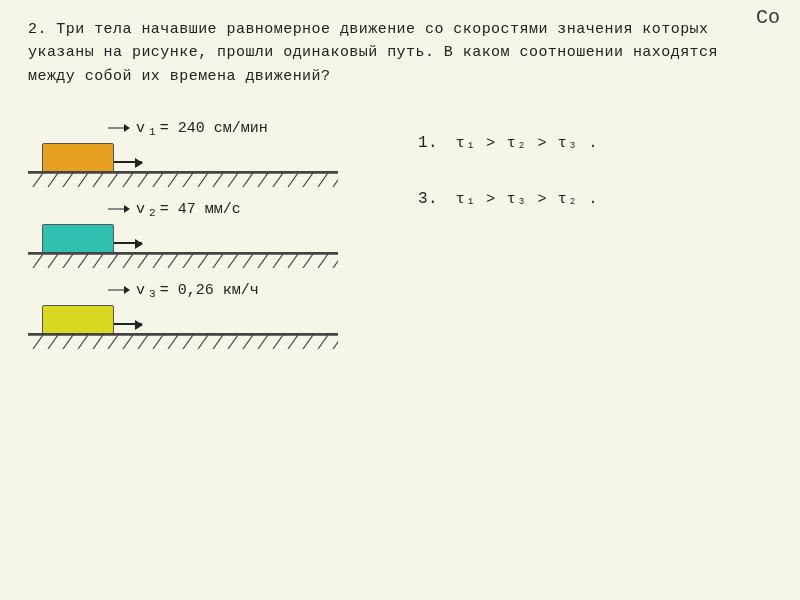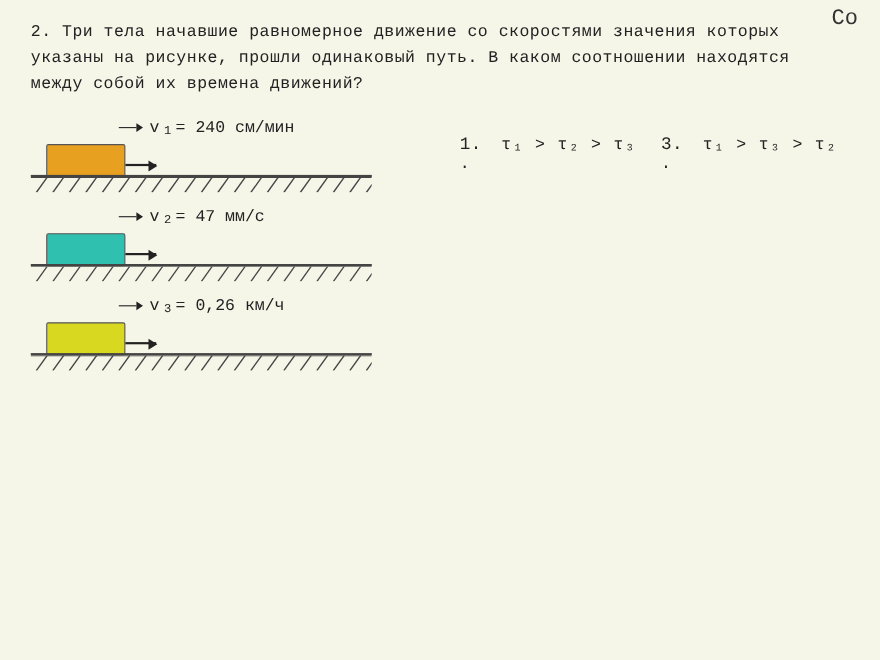--- a/index.html
+++ b/index.html
@@ -19,21 +19,21 @@
       width: 800px;
       height: 600px;
       padding: 18px 28px 10px 28px;
       position: relative;
     }
 
     .question-text {
       font-size: 15px;
       line-height: 1.55;
       letter-spacing: 0.03em;
-      margin-bottom: 12px;
+      margin-bottom: 24px;
       font-family: 'Courier New', Courier, monospace;
     }
 
     .main-content {
       display: flex;
       flex-direction: row;
       align-items: flex-start;
       gap: 0;
     }
 
@@ -166,20 +166,21 @@
       right: 0;
       top: 50%;
       transform: translateY(-50%);
       border-left: 6px solid #222;
       border-top: 4px solid transparent;
       border-bottom: 4px solid transparent;
     }
 
     .answers {
       display: flex;
+      flex-direction: column;
       gap: 16px;
       padding-left: 30px;
       padding-top: 10px;
       width: 380px;
     }
 
     .answer-item {
       font-size: 16px;
       font-family: 'Courier New', Courier, monospace;
       padding: 12px 0 10px 0;

